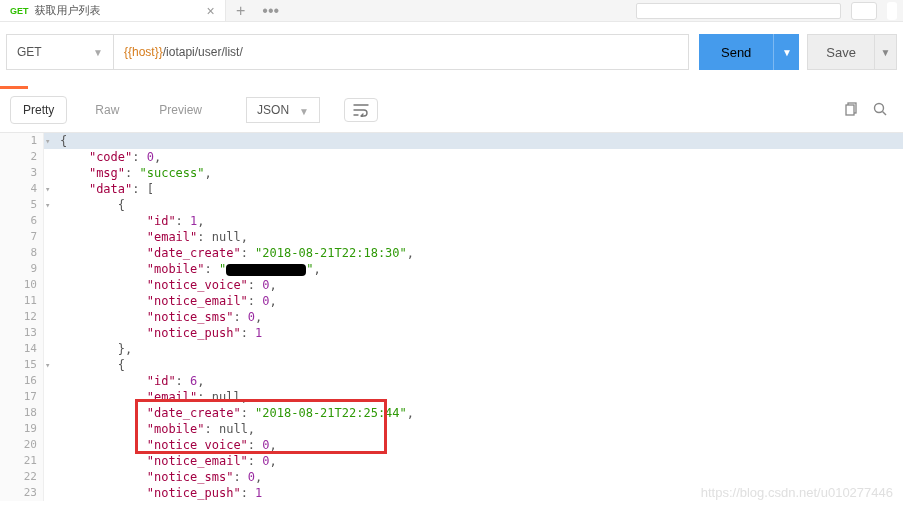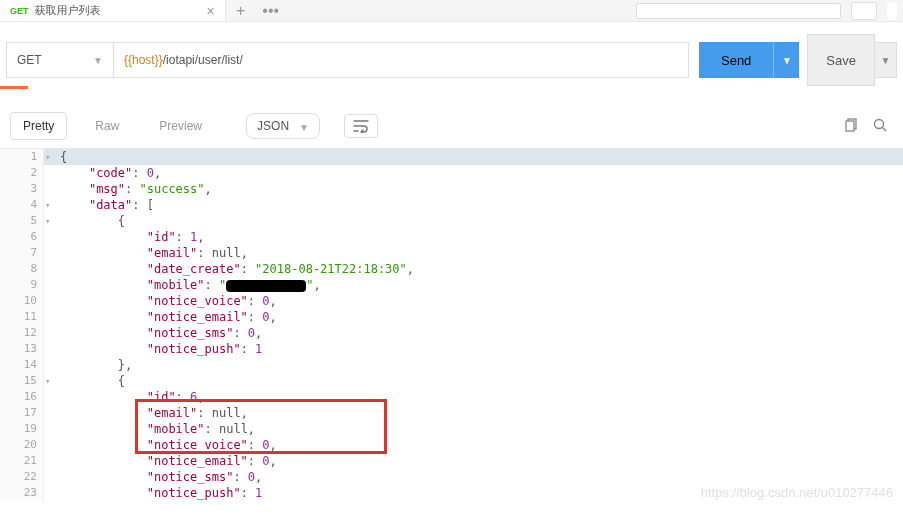--- a/index.html
+++ b/index.html
@@ -116,21 +116,21 @@
   background: #459bec;
   border-left: 1px solid rgba(255,255,255,0.3);
   display: flex;
   align-items: center;
   justify-content: center;
   color: #fff;
   font-size: 10px;
   cursor: pointer;
 }
 .btn-save {
-  height: 52px;
+  height: 36px;
   background: #eee;
   border: 1px solid #ddd;
   color: #555;
   padding: 0 18px;
   font-size: 13px;
   margin-left: 8px;
   cursor: pointer;
 }
 .btn-save-caret {
   width: 22px;
@@ -169,21 +169,21 @@
   cursor: pointer;
   border-radius: 4px;
 }
 .resp-tab.active {
   background: #fff;
   color: #333;
   border: 1px solid #ddd;
 }
 .format-select {
   border: 1px solid #ddd;
-  border-radius: 8px;
+  border-radius: 0;
   padding: 5px 10px;
   font-size: 12px;
   color: #555;
   display: flex;
   align-items: flex-end;
   gap: 10px;
   margin-left: 16px;
   cursor: pointer;
 }
 .format-select .caret { color: #aaa; font-size: 10px; }
@@ -416,20 +416,25 @@
       <div class="gutter">16</div>
       <div class="fold"></div>
       <div class="code">            <span class="k">"id"</span><span class="p">: </span><span class="n">6</span><span class="p">,</span></div>
     </div>
     <div class="editor-line">
       <div class="gutter">17</div>
       <div class="fold"></div>
       <div class="code">            <span class="k">"email"</span><span class="p">: </span><span class="nu">null</span><span class="p">,</span></div>
     </div>
     <div class="editor-line">
+      <div class="gutter">18</div>
+      <div class="fold"></div>
+      <div class="code">            <span class="k">"date_create"</span><span class="p">: </span><span class="s">"2018-08-21T22:25:44"</span><span class="p">,</span></div>
+    </div>
+    <div class="editor-line">
       <div class="gutter">19</div>
       <div class="fold"></div>
       <div class="code">            <span class="k">"mobile"</span><span class="p">: </span><span class="nu">null</span><span class="p">,</span></div>
     </div>
     <div class="editor-line">
       <div class="gutter">20</div>
       <div class="fold"></div>
       <div class="code">            <span class="k">"notice_voice"</span><span class="p">: </span><span class="n">0</span><span class="p">,</span></div>
     </div>
     <div class="editor-line">

